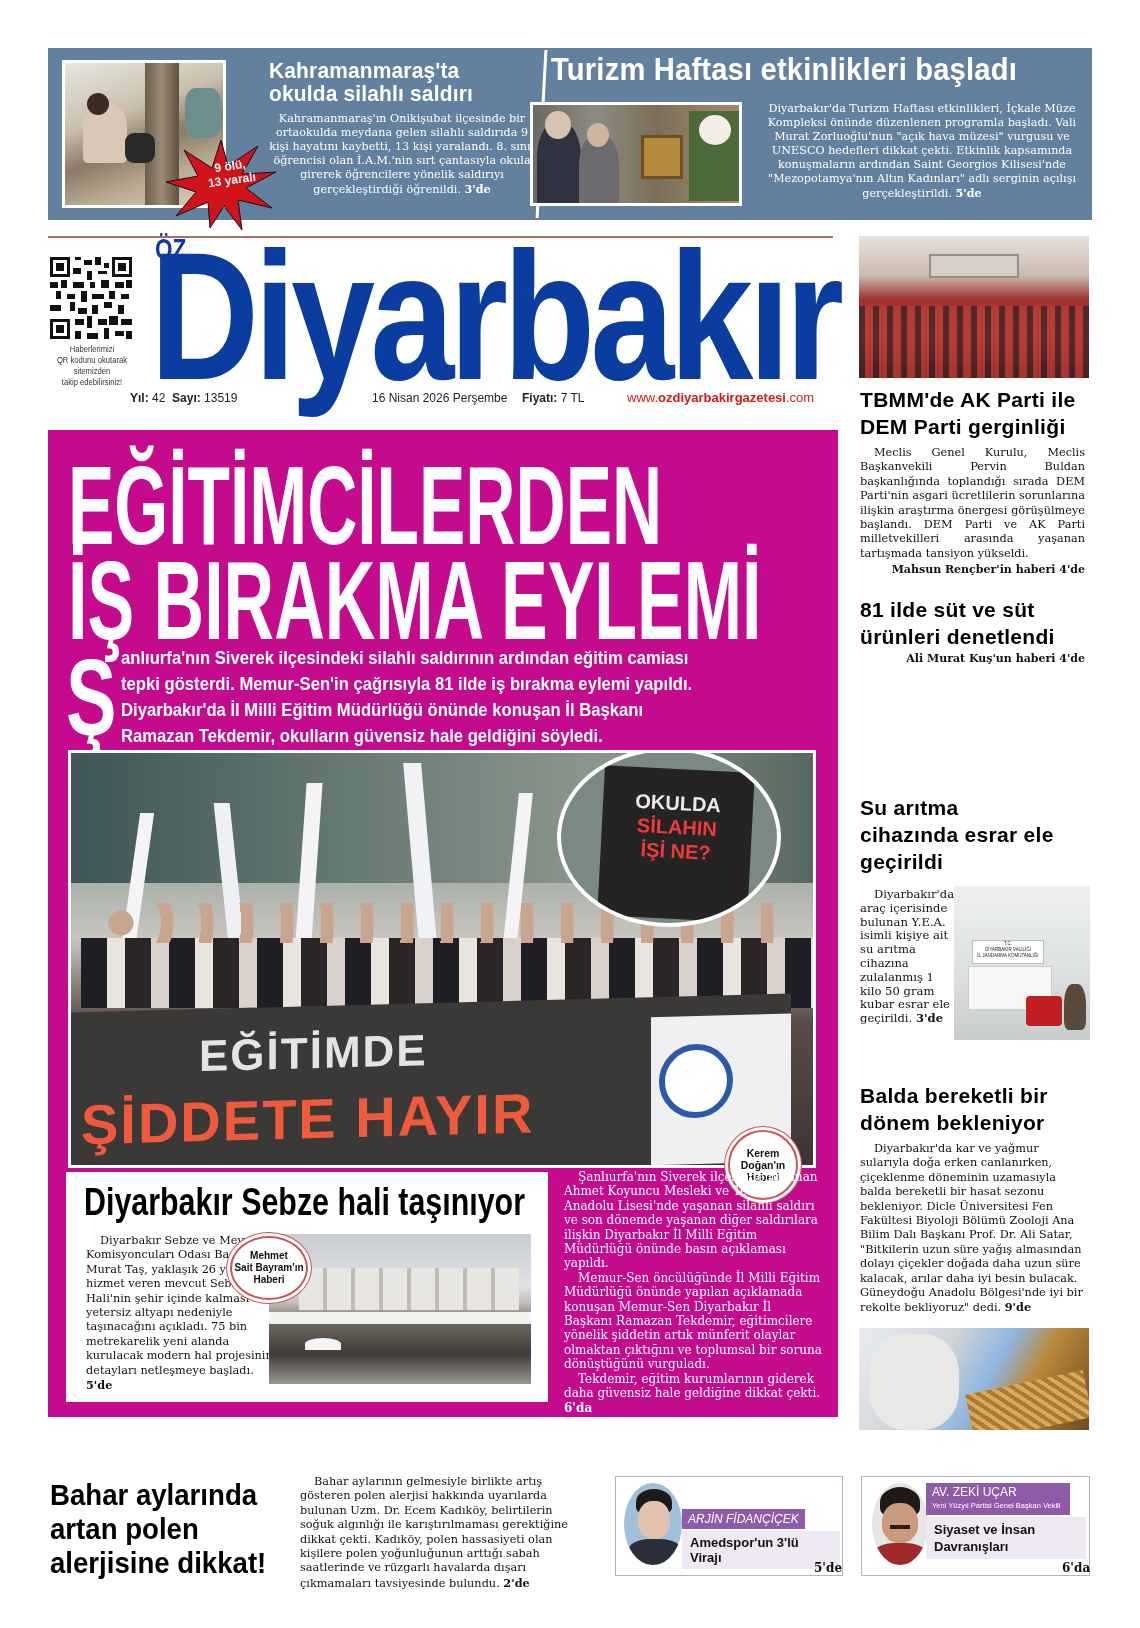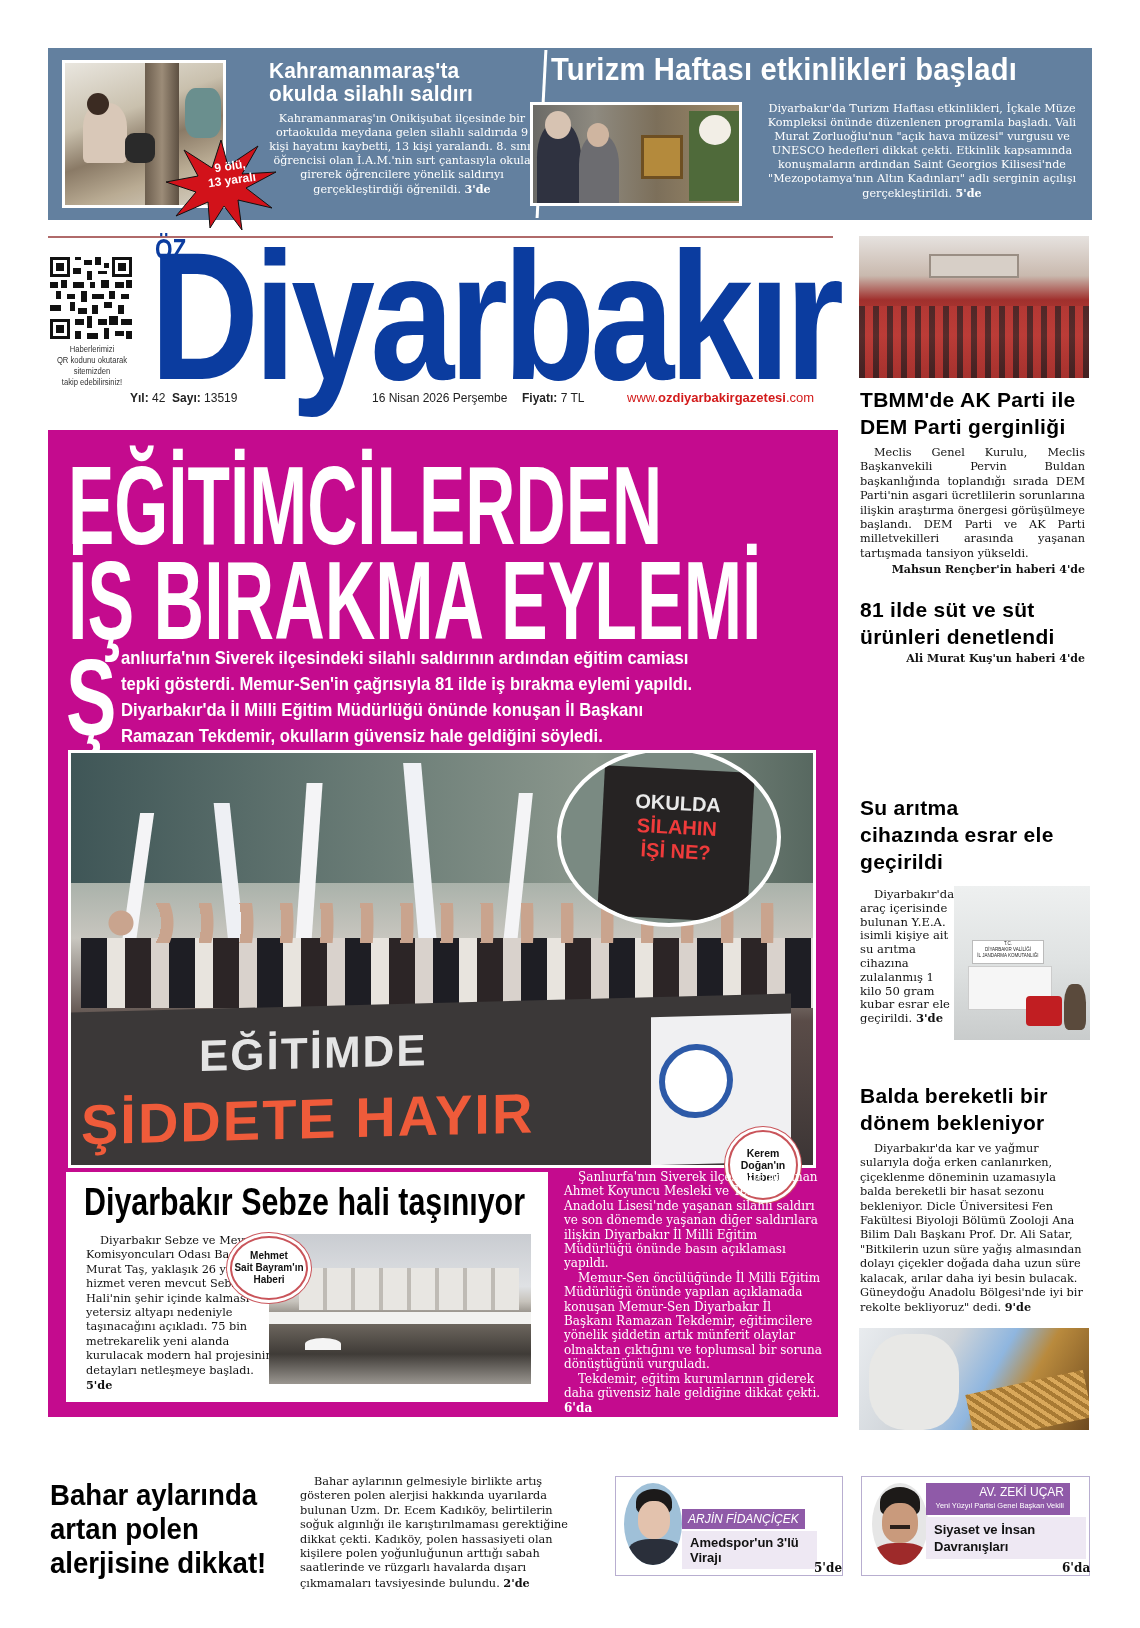--- a/index.html
+++ b/index.html
@@ -37,21 +37,21 @@
 
   .white-box { background: #fff; }
   .body-text { font-size: 11.3px; line-height: 14.4px; color: #111; }
   .body-white { font-size: 12px; line-height: 14.4px; color: #fff; }
   .byline { font-weight: bold; font-size: 11px; text-align: right; }
   .side-head { font-family: "Liberation Sans", sans-serif; font-weight: bold; font-size: 21px; line-height: 27px; color: #000; letter-spacing: 0.3px; }
 
   .stamp { position: absolute; width: 70px; height: 70px; border-radius: 50%; background: #fff; border: 2px solid #c9545a; box-shadow: 0 0 0 3px #fff, 0 0 0 4px #c9545a; display: flex; flex-direction: column; justify-content: center; align-items: center; font-family: "Liberation Sans", sans-serif; font-weight: bold; font-size: 10.5px; line-height: 12px; color: #111; text-align: center; }
 
   .col-box { position: absolute; border: 1.5px solid #b8aed0; background: #fff; }
-  .col-name { position: absolute; background: #8f5aa8; color: #fff; font-family: "Liberation Sans", sans-serif; font-size: 12px; padding: 3px 6px; text-align: right; }
+  .col-name { position: absolute; background: #8f5aa8; color: #fff; font-family: "Liberation Sans", sans-serif; font-size: 12px; padding: 3px 6px; }
   .col-title { position: absolute; background: #eee8f3; color: #111; font-family: "Liberation Sans", sans-serif; font-weight: bold; font-size: 13px; padding: 4px 8px; }
   .col-page { position: absolute; font-weight: bold; font-size: 12px; }
   .avatar { position: absolute; border-radius: 50%; overflow: hidden; background: #9fc0d8; }
 </style>
 </head>
 <body>
 
 <div id="topbar" class="abs">
 
   <div class="photo top-photo" style="left:14px;top:12px;width:164px;height:148px;background:linear-gradient(160deg,#e9e6df 0%,#c9c0ad 35%,#8a7a66 55%,#b9ab93 75%,#d8d2c6 100%);">
@@ -291,21 +291,21 @@
   <b>2'de</b>
 </div>
 
 <div class="col-box" style="left:615px;top:1476px;width:228px;height:100px;">
   <div class="avatar" style="left:8px;top:6px;width:58px;height:82px;">
     <div class="abs" style="left:12px;top:6px;width:36px;height:26px;border-radius:50% 50% 30% 30%;background:#1c1a1a;"></div>
     <div class="abs" style="left:14px;top:18px;width:32px;height:38px;border-radius:45%;background:#e3c2ad;"></div>
     <div class="abs" style="left:4px;top:56px;width:54px;height:30px;border-radius:40% 40% 0 0;background:#2a2f3a;"></div>
   </div>
   <div class="col-name" style="left:66px;top:32px;font-style:italic;">ARJİN FİDANÇİÇEK</div>
-  <div class="col-title" style="left:66px;top:54px;width:135px;">Amedspor'un 3'lü Virajı</div>
+  <div class="col-title" style="left:66px;top:54px;width:158px;">Amedspor'un 3'lü Virajı</div>
   <div class="col-page" style="left:198px;top:84px;">5'de</div>
 </div>
 
 <div class="col-box" style="left:861px;top:1476px;width:229px;height:100px;">
   <div class="avatar" style="left:10px;top:6px;width:56px;height:82px;background:#e6e6e6;">
     <div class="abs" style="left:8px;top:4px;width:40px;height:30px;border-radius:50% 50% 30% 30%;background:#1d1a18;"></div>
     <div class="abs" style="left:10px;top:20px;width:36px;height:40px;border-radius:45%;background:#c99a7c;"></div>
     <div class="abs" style="left:18px;top:42px;width:20px;height:4px;background:#2a1f1a;"></div>
     <div class="abs" style="left:2px;top:60px;width:52px;height:26px;border-radius:40% 40% 0 0;background:#9e2a2a;"></div>
   </div>

